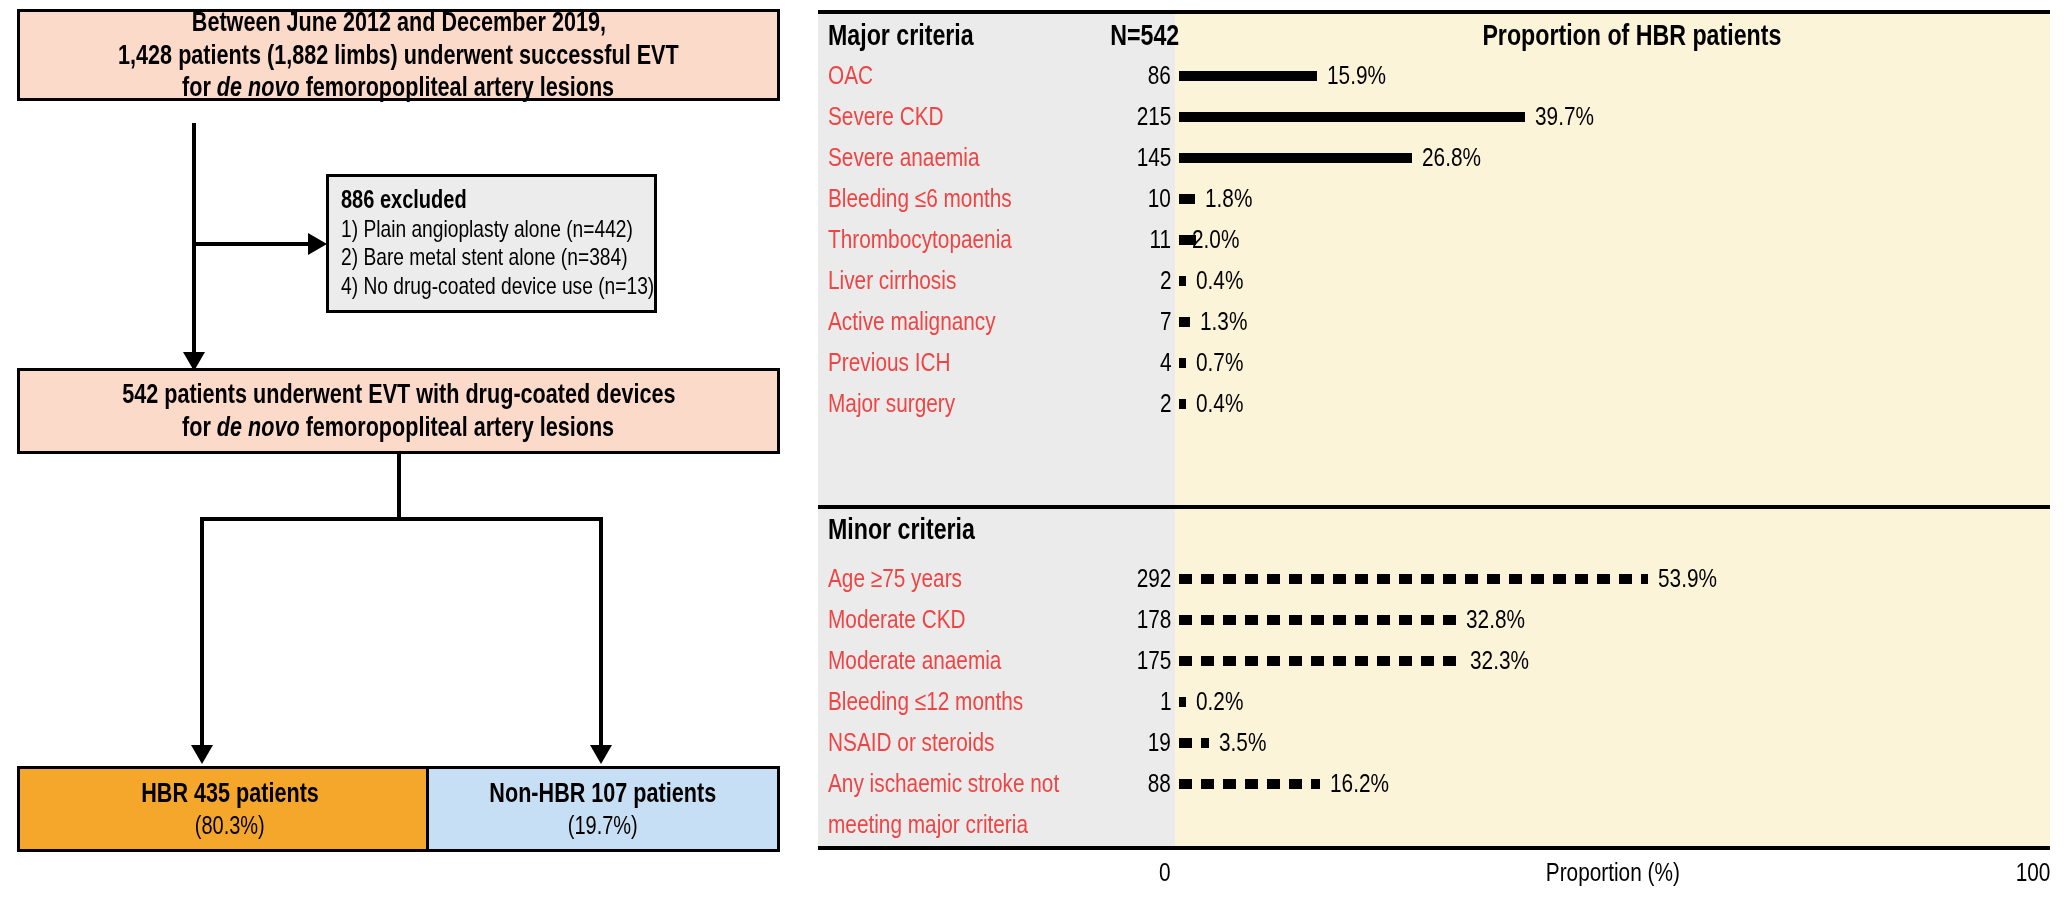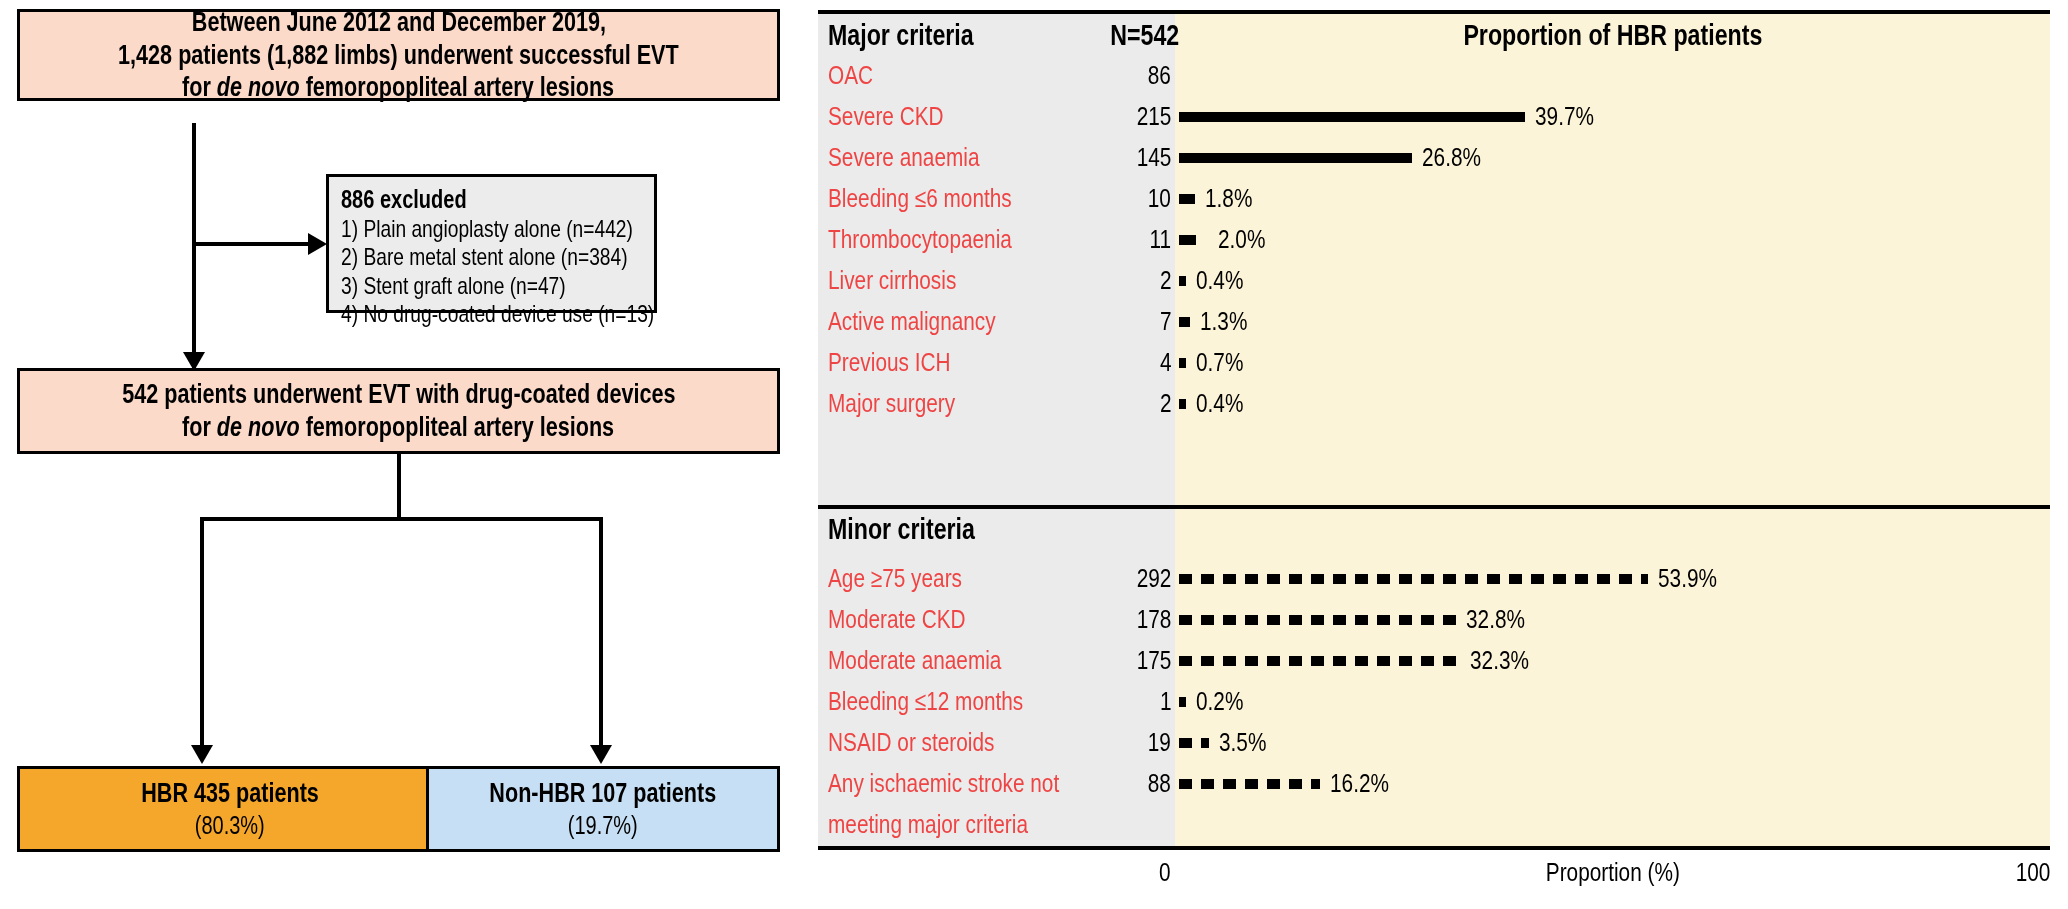--- a/index.html
+++ b/index.html
@@ -81,21 +81,21 @@
   #rule-top    { top:10px; }
   #rule-mid    { top:505px; }
   #rule-bottom { top:846px; }
 
   .secthead {
     position:absolute; font-weight:bold; font-size:29px; color:#000;
     white-space:nowrap;
   }
   #hdr-major  { left:10px; top:19px; }
   #hdr-n      { left:275px; top:19px; width:78px; text-align:right; }
-  #hdr-prop   { left:357px; top:19px; width:875px; text-align:center; }
+  #hdr-prop   { left:376px; top:19px; width:875px; text-align:center; }
   #hdr-minor  { left:10px; top:513px; }
 
   .row { position:absolute; left:0; width:1232px; height:35px; }
   .row .rlabel {
     position:absolute; left:10px; top:0; font-size:26px; color:#ef4444;
     white-space:nowrap; line-height:35px;
   }
   .row .rn {
     position:absolute; left:255px; top:0; width:98px; text-align:right;
     font-size:26px; color:#000; line-height:35px;
@@ -137,21 +137,20 @@
   <div class="line" style="left:192px; top:123px; width:4px; height:245px;"></div>
 
   <div class="line" style="left:192px; top:242px; width:116px; height:4px;"></div>
   <div class="arrowhead arrow-right" style="left:308px; top:233px;"></div>
   <div class="arrowhead arrow-down" style="left:183px; top:352px;"></div>
 
   <div class="fbox" id="box-excluded">
     <span class="hd"><span class="condL">886 excluded</span></span>
     <span class="it"><span class="condL">1) Plain angioplasty alone (n=442)</span></span>
     <span class="it"><span class="condL">2) Bare metal stent alone (n=384)</span></span>
-    <span class="it"><span class="condL">3) Stent graft alone (n=47)</span></span>
     <span class="it"><span class="condL">4) No drug-coated device use (n=13)</span></span>
   </div>
 
   <div class="fbox" id="box-mid">
     <span class="ln"><span class="cond">542 patients underwent EVT with drug-coated devices</span></span>
     <span class="ln"><span class="cond"><span>for </span><i>de novo</i><span> femoropopliteal artery lesions</span></span></span>
   </div>
 
   <div class="line" style="left:397px; top:454px; width:4px; height:66px;"></div>
   <div class="line" style="left:200px; top:517px; width:403px; height:4px;"></div>
@@ -181,20 +180,24 @@
 
   <div class="secthead" id="hdr-major"><span class="condL">Major criteria</span></div>
   <div class="secthead" id="hdr-n"><span class="condR">N=542</span></div>
   <div class="secthead" id="hdr-prop"><span class="cond">Proportion of HBR patients</span></div>
   <div class="secthead" id="hdr-minor"><span class="condL">Minor criteria</span></div>
 
   <div id="rows">
       <div class="row" style="top: 58px;">
         <div class="rlabel"><span class="condL">OAC</span></div>
         <div class="rn"><span class="condR">86</span></div>
+        <div class="bwrap">
+          <div class="bar" style="left: 0px; width: 138.489px;"></div>
+          <div class="pct" style="left: 148.489px;"><span class="condL">15.9%</span></div>
+        </div>
       </div>
       <div class="row" style="top: 99px;">
         <div class="rlabel"><span class="condL">Severe CKD</span></div>
         <div class="rn"><span class="condR">215</span></div>
         <div class="bwrap">
           <div class="bar" style="left: 0px; width: 345.787px;"></div>
           <div class="pct" style="left: 355.787px;"><span class="condL">39.7%</span></div>
         </div>
       </div>
       <div class="row" style="top: 140px;">
@@ -211,21 +214,21 @@
         <div class="bwrap">
           <div class="bar" style="left: 0px; width: 15.678px;"></div>
           <div class="pct" style="left: 25.678px; text-decoration: underline;"><span class="condL">1.8%</span></div>
         </div>
       </div>
       <div class="row" style="top: 222px;">
         <div class="rlabel"><span class="condL">Thrombocytopaenia</span></div>
         <div class="rn"><span class="condR">11</span></div>
         <div class="bwrap">
           <div class="bar" style="left: 0px; width: 17.42px;"></div>
-          <div class="pct" style="left: 39px;"><span class="condL">2.0%</span></div>
+          <div class="pct" style="left: 13px;"><span class="condL">2.0%</span></div>
         </div>
       </div>
       <div class="row" style="top: 263px;">
         <div class="rlabel"><span class="condL">Liver cirrhosis</span></div>
         <div class="rn"><span class="condR">2</span></div>
         <div class="bwrap">
           <div class="bar" style="left: 0px; width: 7px;"></div>
           <div class="pct" style="left: 17px;"><span class="condL">0.4%</span></div>
         </div>
       </div>

